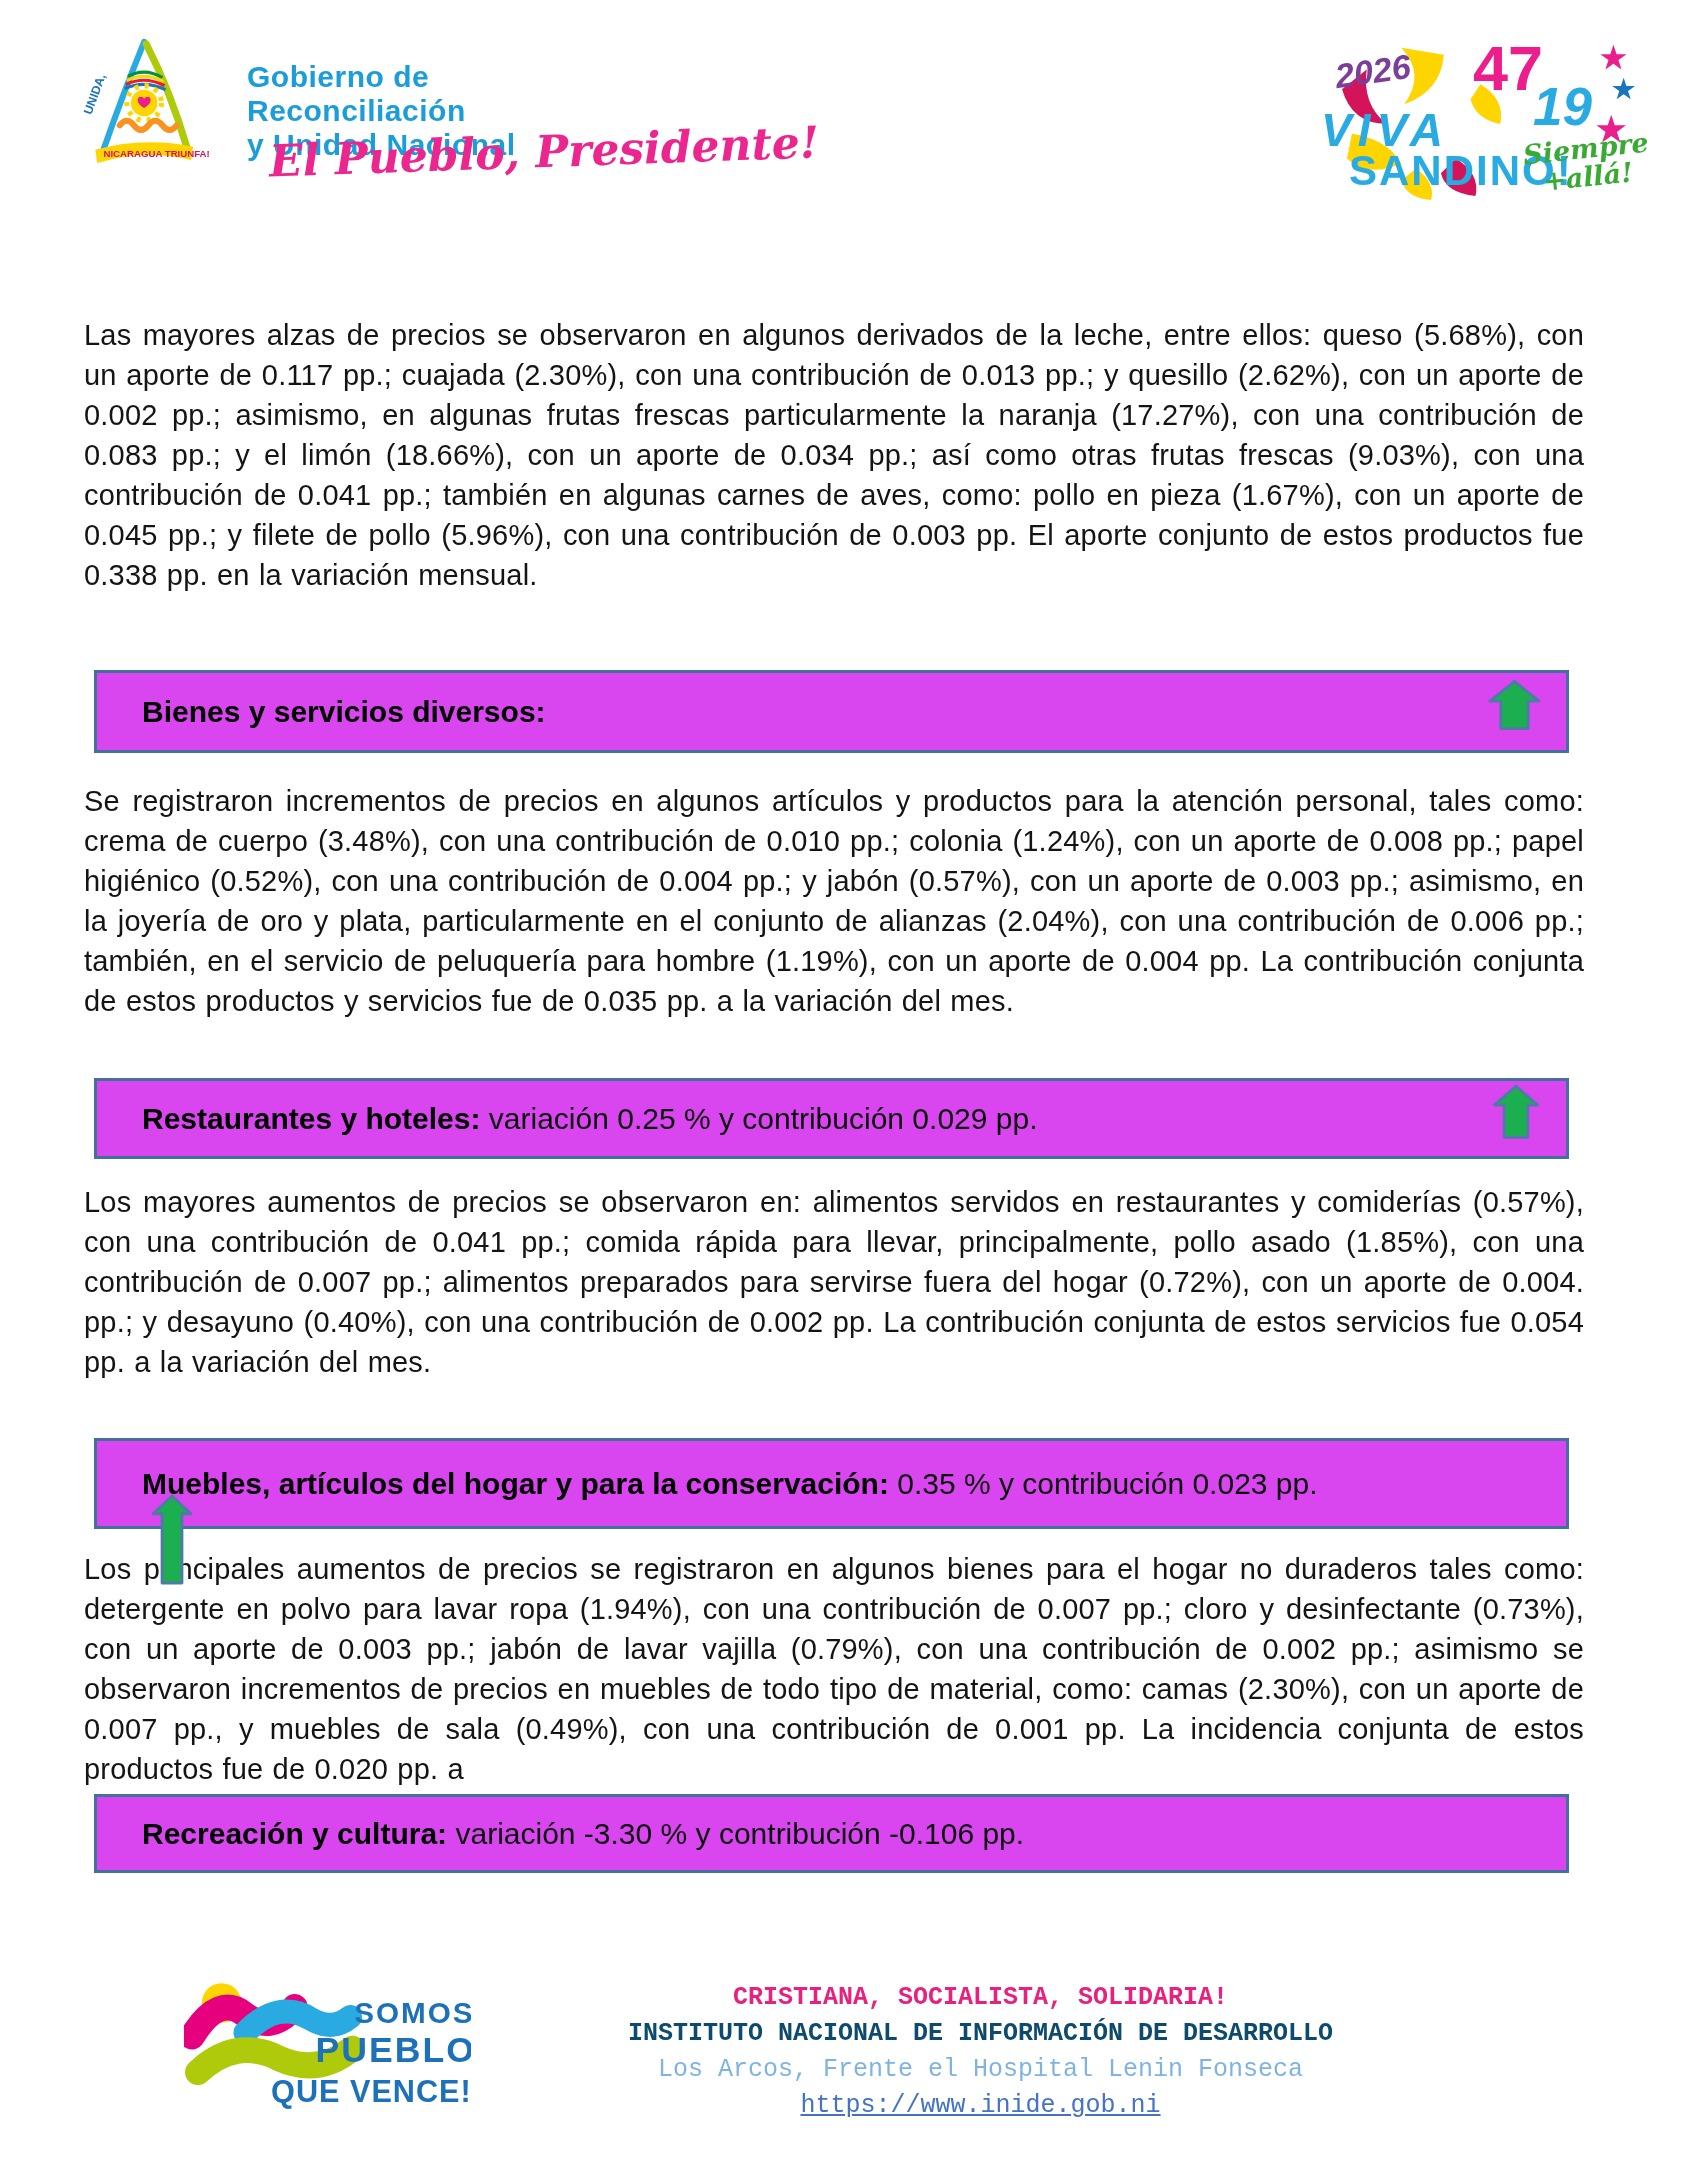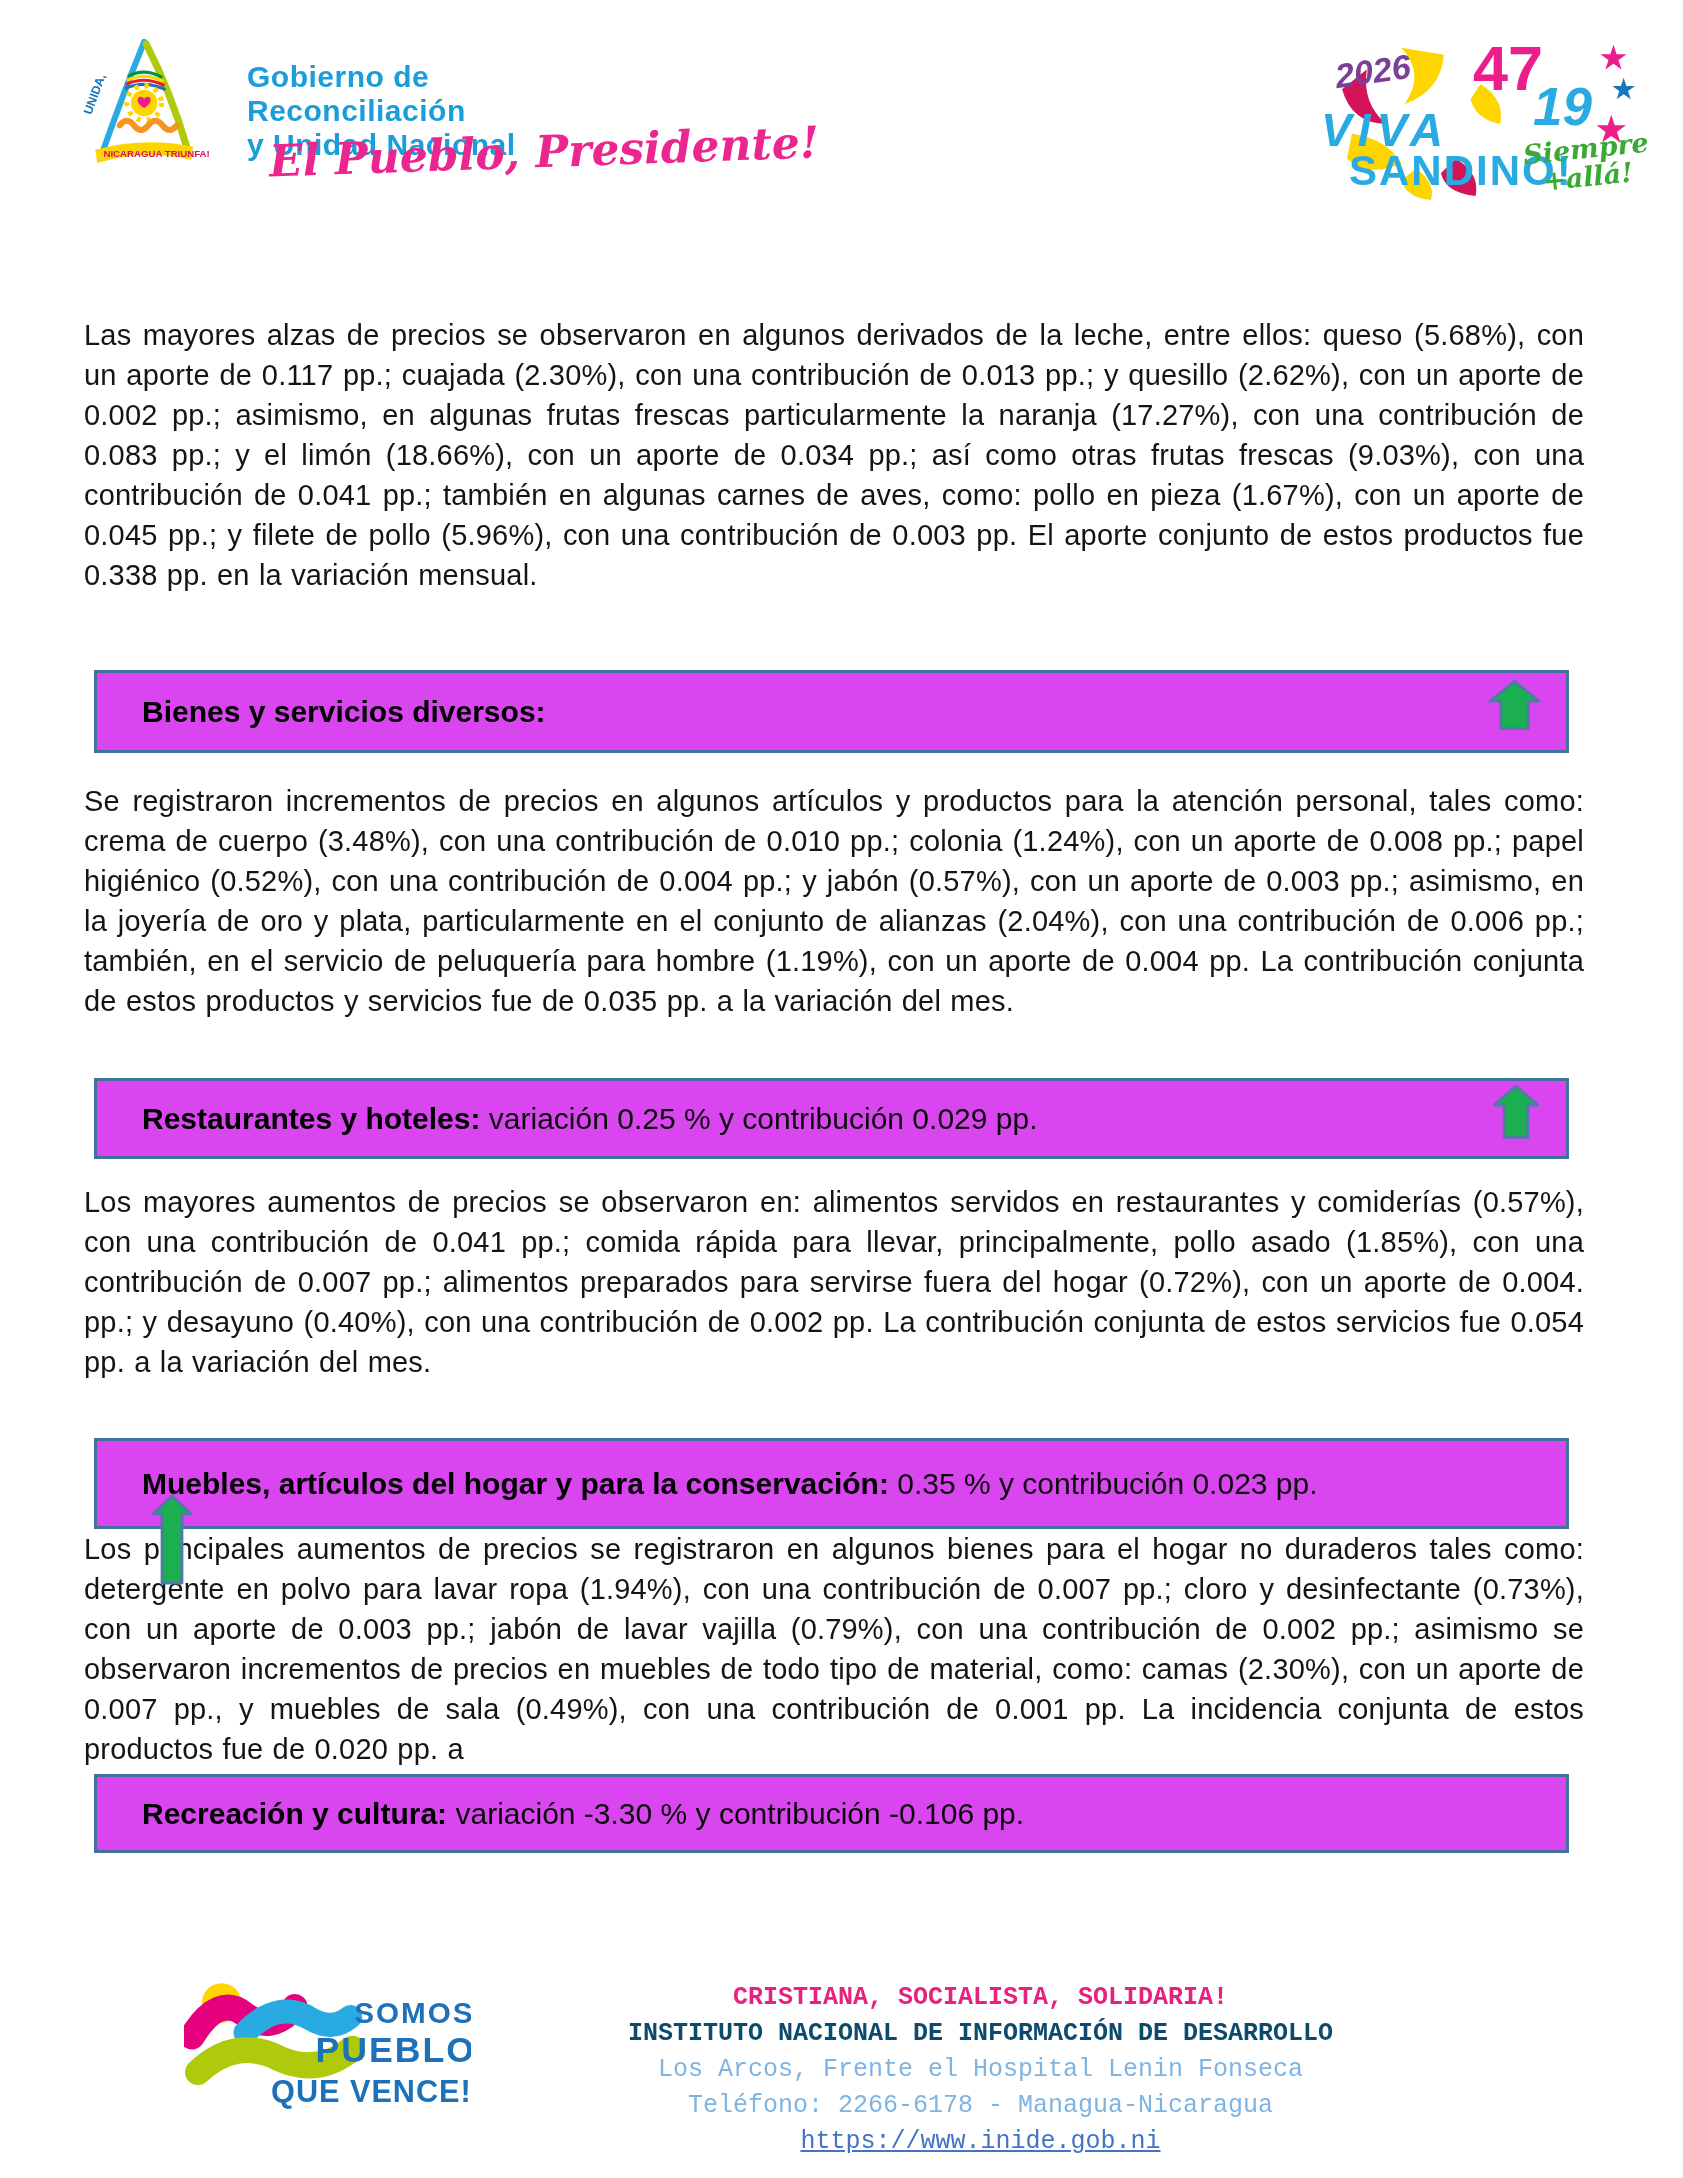--- a/index.html
+++ b/index.html
@@ -33,21 +33,21 @@
   .p3{min-height:238px;margin-bottom:18px;}
   .p4{min-height:238px;margin-bottom:5px;}
   .banner{
     position:relative;box-sizing:border-box;margin-left:10px;width:1475px;
     background:#d946ef;border:3px solid #41719c;
     display:flex;align-items:center;padding-left:45px;padding-right:119px;
     font-size:30px;
   }
   .b1{height:83px;margin-bottom:28px;}
   .b2{height:81px;margin-bottom:23px;}
-  .b3{height:91px;}
+  .b3{height:91px;margin-bottom:20px;}
   .b4{height:79px;}
   .banner .bt{font-weight:bold;color:#000;white-space:pre-wrap;}
   .banner .br{color:#0b0b0b;white-space:pre-wrap;}
   .arrow-r{position:absolute;right:25px;top:50%;transform:translateY(-56%);}
   .arrow-b3{position:absolute;left:54px;top:53px;z-index:5;}
   
   .ftr-logo{position:absolute;left:184px;top:1975px;}
   .ftr-text{position:absolute;left:535px;top:1980px;width:891px;text-align:center;
     font-family:"Liberation Mono",monospace;font-size:25px;line-height:36px;}
   .f1{color:#e6227e;font-weight:bold;}
@@ -159,18 +159,17 @@
       <text x="172" y="48" font-size="30" font-weight="bold" fill="#1d71b8" letter-spacing="2">SOMOS</text>
       <text x="133" y="88" font-size="36" font-weight="bold" fill="#1d71b8" letter-spacing="2">PUEBLO</text>
       <text x="88" y="128" font-size="31" font-weight="bold" fill="#1d71b8" letter-spacing="1">QUE VENCE!</text>
     </svg>
   </div>
 
   <div class="ftr-text">
     <div class="f1">CRISTIANA, SOCIALISTA, SOLIDARIA!</div>
     <div class="f2">INSTITUTO NACIONAL DE INFORMACIÓN DE DESARROLLO</div>
     <div class="f3">Los Arcos, Frente el Hospital Lenin Fonseca</div>
-    <div class="f4">Teléfono: 2266-6178 - Managua-Nicaragua</div>
     <div class="f5"><a>https://www.inide.gob.ni</a></div>
   </div>
 
 </div>
 
 
 </body></html>

